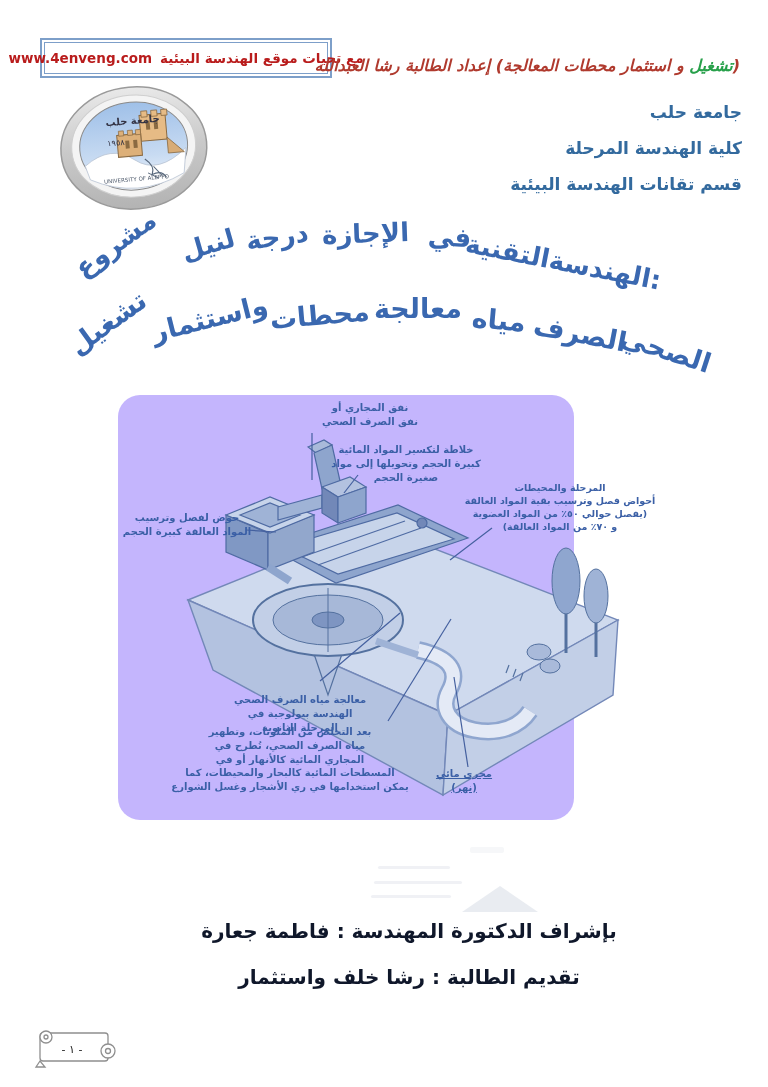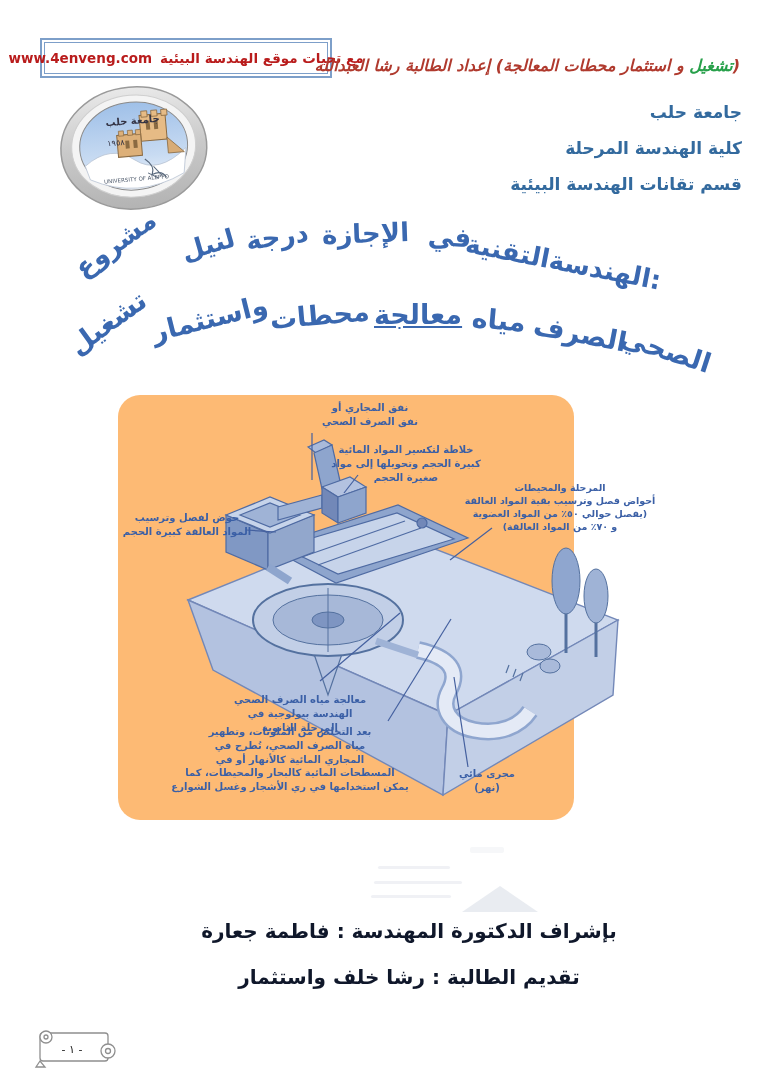--- a/index.html
+++ b/index.html
@@ -17,21 +17,21 @@
   
   .logo{position:absolute;left:56px;top:82px;width:156px;height:136px;transform:rotate(-5deg);}
   
   .univ{position:absolute;right:26px;top:94px;text-align:right;direction:rtl;}
   .univ div{color:#336a9e;font-weight:bold;font-size:17px;line-height:36px;white-space:nowrap;}
   
   .titles{position:absolute;left:0;top:0;width:768px;height:400px;pointer-events:none;}
   .aw{position:absolute;color:#3a68b0;font-weight:bold;white-space:nowrap;transform-origin:left center;}
   .l1{font-size:26px;} .l2{font-size:27px;}
   
-  .diagram{position:absolute;left:118px;top:395px;width:456px;height:425px;background:#fdba74;
+  .diagram{position:absolute;left:118px;top:395px;width:456px;height:425px;background:#c4b5fd;
            border-radius:22px;}
   .diagram svg{position:absolute;left:0;top:0;}
   .dlabel{position:absolute;direction:rtl;text-align:center;color:#3a5fa6;font-weight:bold;
           font-size:10px;line-height:1.38;transform:translateX(-50%);white-space:nowrap;}
   .dlabel.small{font-size:9.5px;}
   .dlabel span{display:block;}
   
   .ghost-bar{position:absolute;background:#aab4c6;opacity:0.18;height:3px;border-radius:2px;}
   .ghost-tri{position:absolute;width:0;height:0;border-left:38px solid transparent;
              border-right:38px solid transparent;border-bottom:26px solid rgba(175,185,205,0.28);}
@@ -104,21 +104,21 @@
     <span class="aw l1" style="left:78px; top:256px; transform:rotate(-36deg);">مشروع</span>
     <span class="aw l1" style="left:182px; top:237px; transform:rotate(-16deg);">لنيل</span>
     <span class="aw l1" style="left:246px; top:226px; transform:rotate(-8deg);">درجة</span>
     <span class="aw l1" style="left:322px; top:220px; transform:rotate(-2deg);">الإجازة</span>
     <span class="aw l1" style="left:428px; top:221px; transform:rotate(3deg);">في</span>
     <span class="aw l1" style="left:466px; top:228px; transform:rotate(11deg);">الهندسةالتقنية:</span>
 
     <span class="aw l2" style="left:72px;  top:333px; transform:rotate(-36deg);">تشغيل</span>
     <span class="aw l2" style="left:152px; top:317px; transform:rotate(-14deg);">واستثمار</span>
     <span class="aw l2" style="left:270px; top:304px; transform:rotate(-5deg);">محطات</span>
-    <span class="aw l2" style="left:374px; top:299px; transform:rotate(0deg);text-decoration:underline;">معالجة</span>
+    <span class="aw l2" style="left:374px; top:293px; transform:rotate(0deg);">معالجة</span>
     <span class="aw l2" style="left:472px; top:302px; transform:rotate(5deg);">مياه</span>
     <span class="aw l2" style="left:534px; top:309px; transform:rotate(11deg);">الصرف</span>
     <span class="aw l2" style="left:622px; top:320px; transform:rotate(18deg);">الصحي</span>
   </div>
 
   <div class="diagram">
     <svg width="540" height="425" viewBox="0 0 540 425">
 
       <g stroke="#7388b8" stroke-width="1.4">
         <polygon points="70,205 255,130 500,225 330,320" fill="#cfdaee"></polygon>
@@ -211,21 +211,21 @@
       <span>الهندسة بيولوجية في</span>
       <span>المرحلة الثانوية</span>
     </div>
     <div class="dlabel" style="left:172px; top:330px;">
       <span>بعد التخلص من الملوثات، وتطهير</span>
       <span>مياه الصرف الصحي، تُطرح في</span>
       <span>المجاري المائية كالأنهار أو في</span>
       <span>المسطحات المائية كالبحار والمحيطات، كما</span>
       <span>يمكن استخدامها في ري الأشجار وغسل الشوارع</span>
     </div>
-    <div class="dlabel" style="left:369px; top:372px;">
+    <div class="dlabel" style="left:346px; top:372px;text-decoration:underline;">
       <span>مجرى مائي</span>
       <span>(نهر)</span>
     </div>
   </div>
 
   <div>
     <div class="ghost-bar" style="left:378px; top:866px; width:72px;"></div>
     <div class="ghost-bar" style="left:374px; top:881px; width:88px;"></div>
     <div class="ghost-bar" style="left:371px; top:895px; width:80px;"></div>
     <div class="ghost-bar" style="left:470px; top:847px; width:34px; height:6px; opacity:0.10;"></div>

